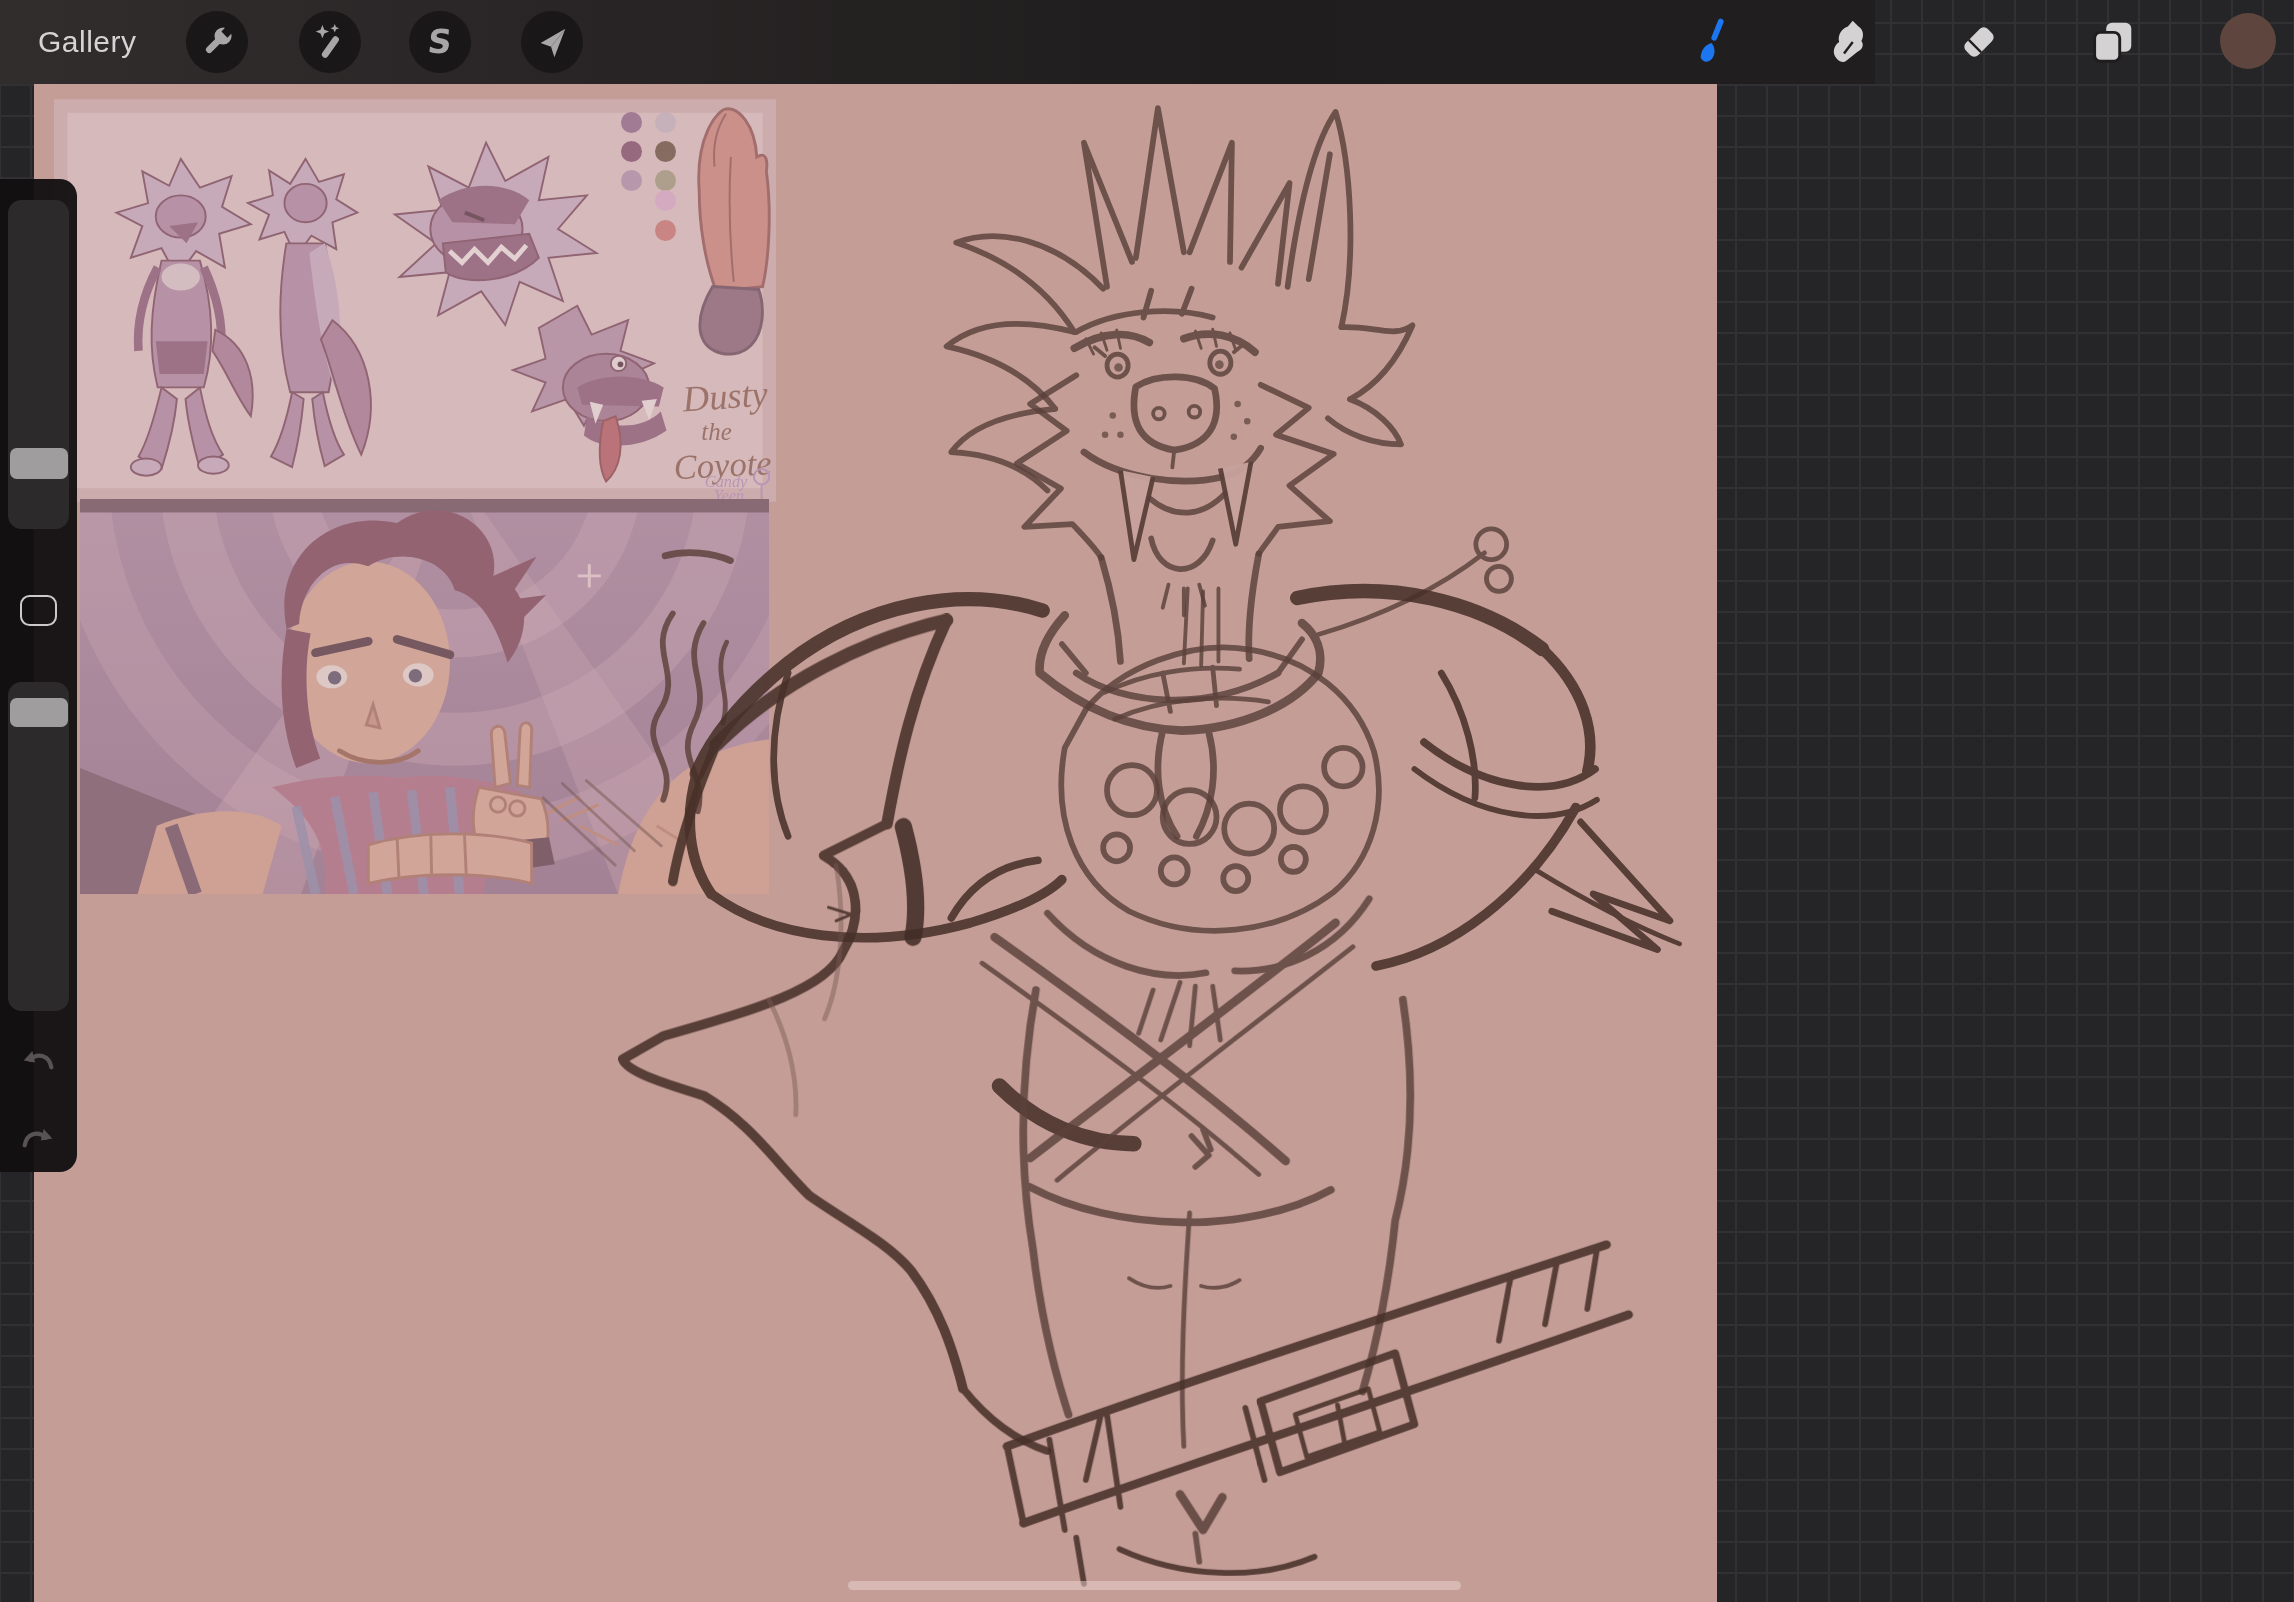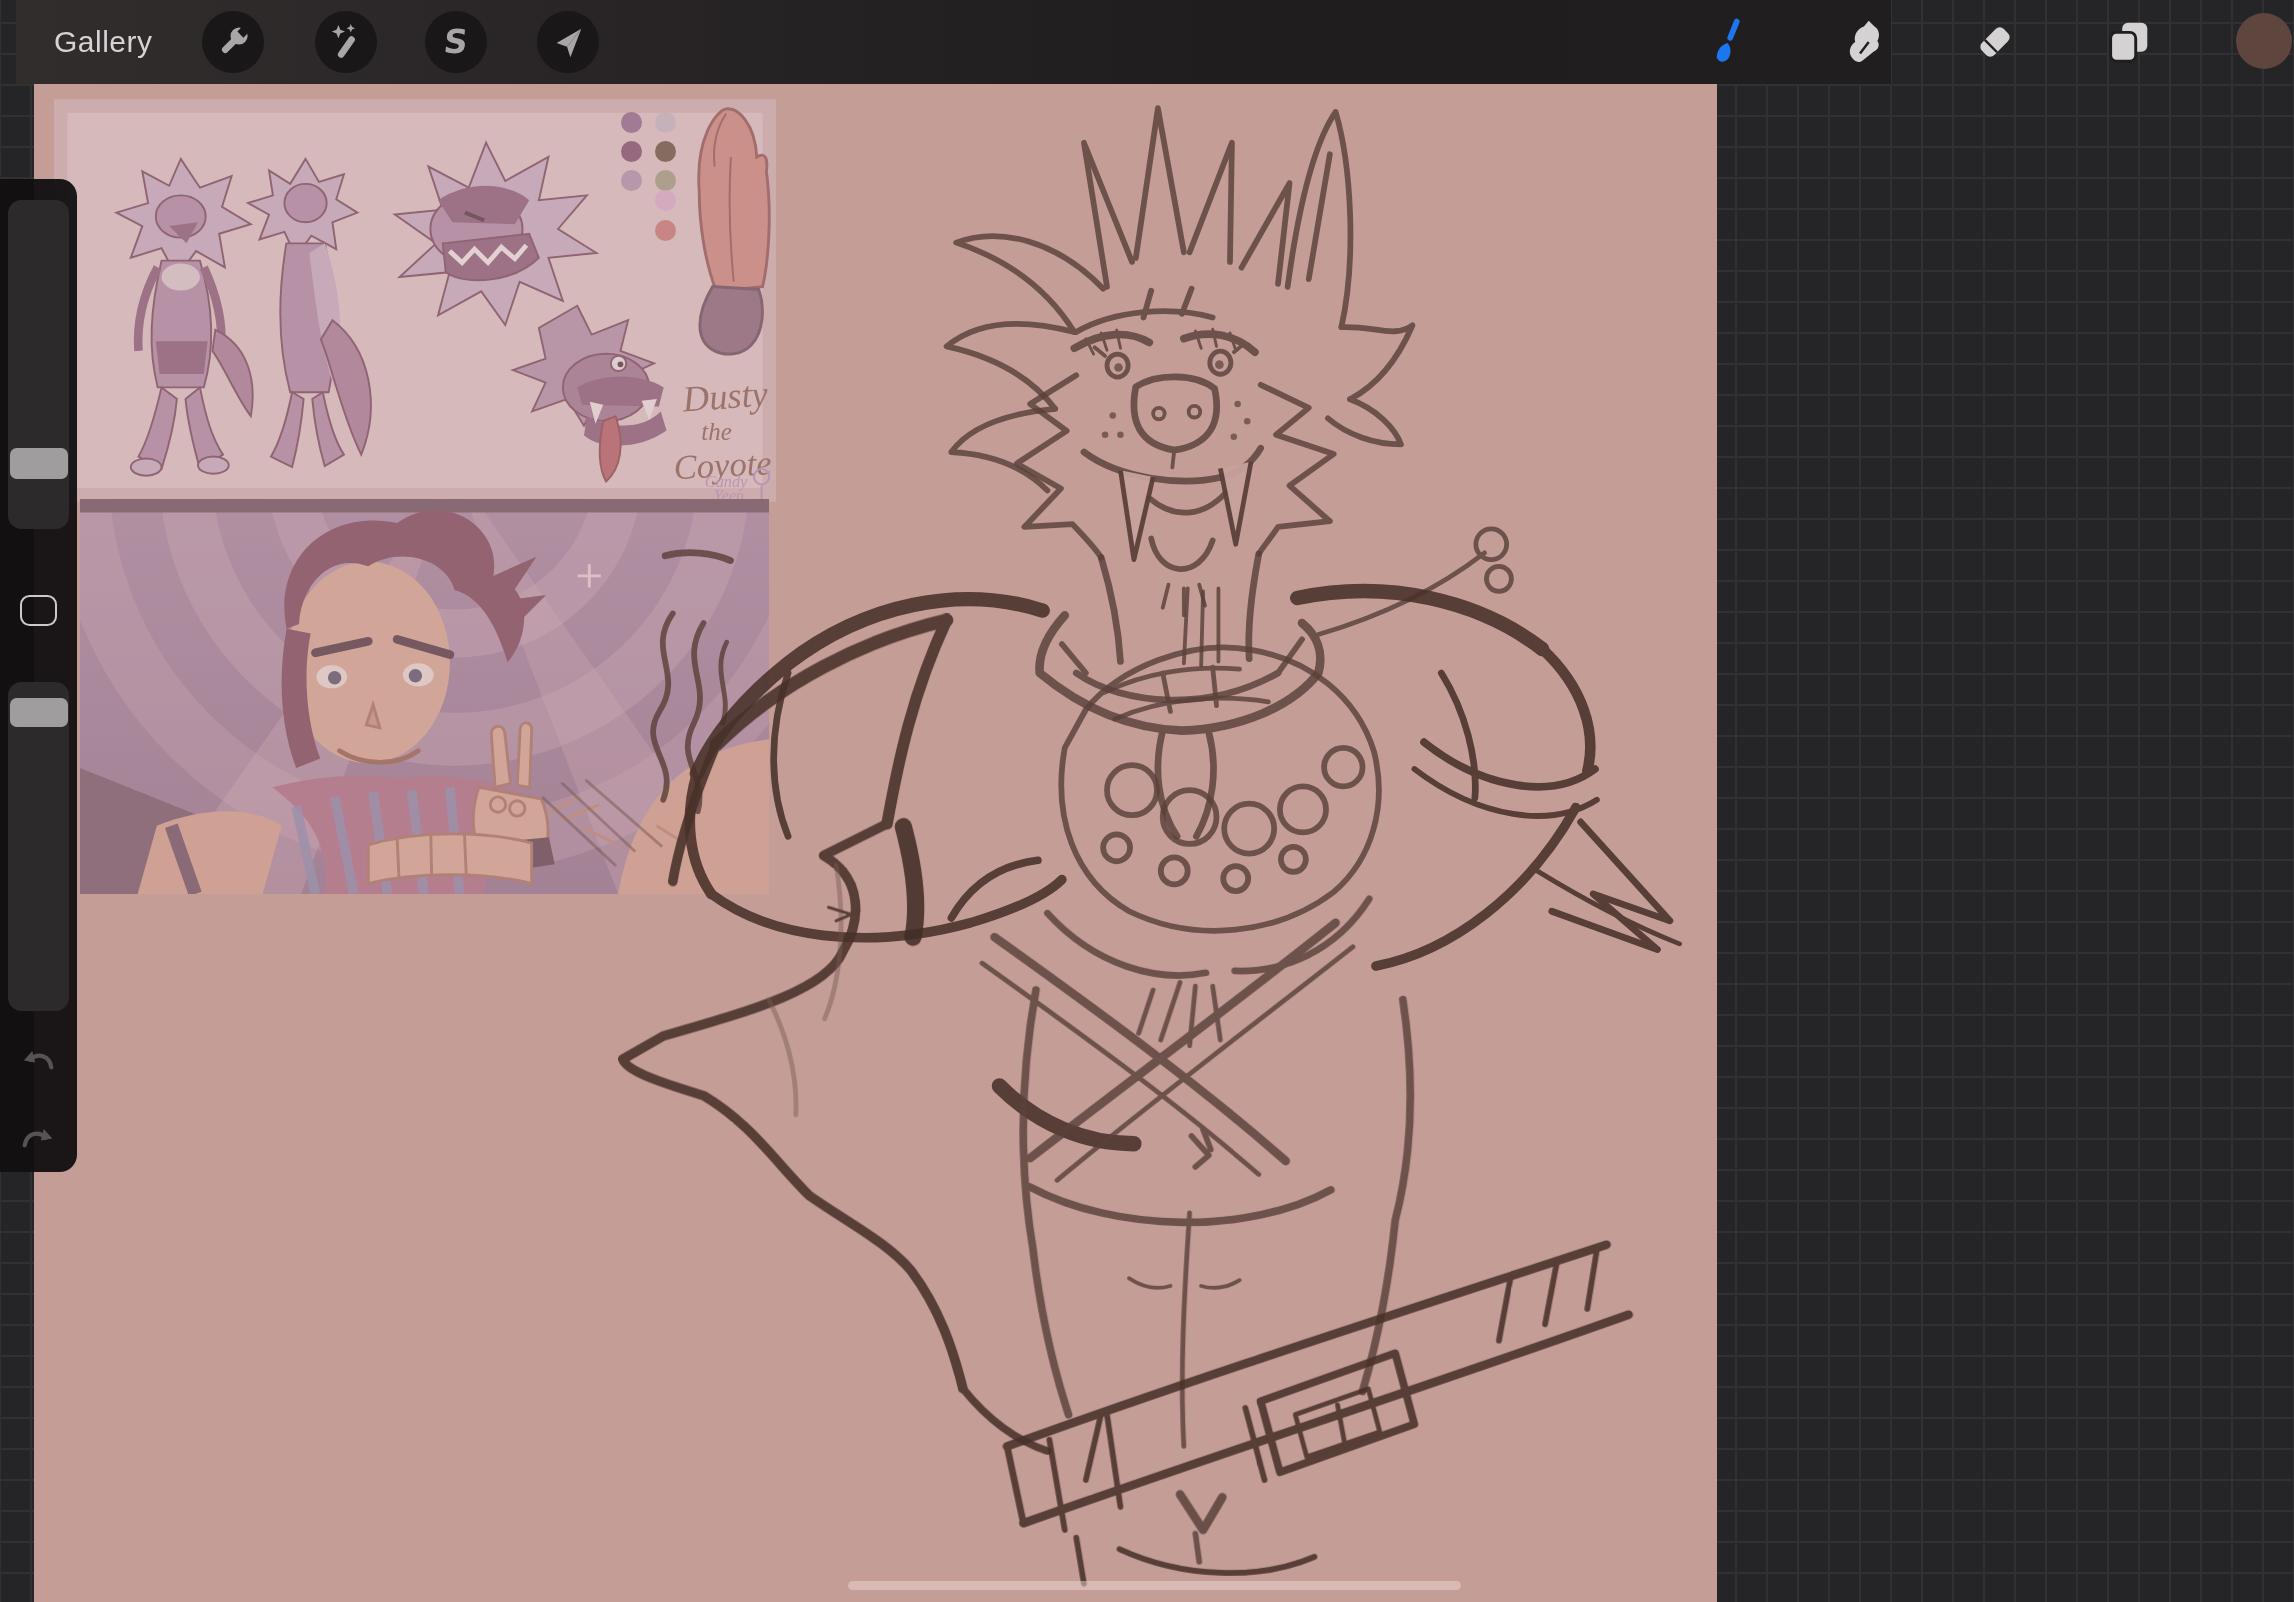--- a/index.html
+++ b/index.html
@@ -19,21 +19,21 @@
   .home-indicator{position:absolute;left:814px;top:1497px;width:613px;height:8.6px;border-radius:4.8px;background:rgba(238,214,209,.5);}
 
   
   .sk{stroke:#5b413b;fill:none;stroke-linecap:round;stroke-linejoin:round;opacity:.82;}
   .skh{stroke:#483129;fill:none;stroke-linecap:round;stroke-linejoin:round;opacity:.88;}
   .skl{stroke:#6e524b;fill:none;stroke-linecap:round;stroke-linejoin:round;opacity:.45;}
   .skf{fill:#5b413b;stroke:none;opacity:.85;}
   .fang{fill:#c8a29c;stroke:#5b413b;stroke-width:5;stroke-linejoin:round;opacity:.95;}
 
   
-  .topbar{position:absolute;left:16px;top:0;width:1875px;height:84px;
+  .topbar{position:absolute;left:0;top:0;width:1875px;height:84px;
     background:linear-gradient(to right,#322d2d 0%,#292526 30%,#1f1d1d 65%,#211e1f 100%);}
   .gallery{position:absolute;left:38px;top:0;height:84px;display:flex;align-items:center;
     color:#d6d3d4;font-size:30px;letter-spacing:0.5px;cursor:default;}
   .circbtn{position:absolute;top:10.6px;width:62px;height:62px;border-radius:50%;background:#191718;
     display:flex;align-items:center;justify-content:center;}
   .rtool{position:absolute;top:14.4px;width:56px;height:56px;display:flex;align-items:center;justify-content:center;}
   .colorbtn{position:absolute;top:13.4px;width:56px;height:56px;border-radius:50%;}
   .s-glyph{font-size:33px;font-weight:bold;color:#a9a6a7;font-family:"DejaVu Sans",sans-serif;transform:skewX(-6deg);}
 
   

